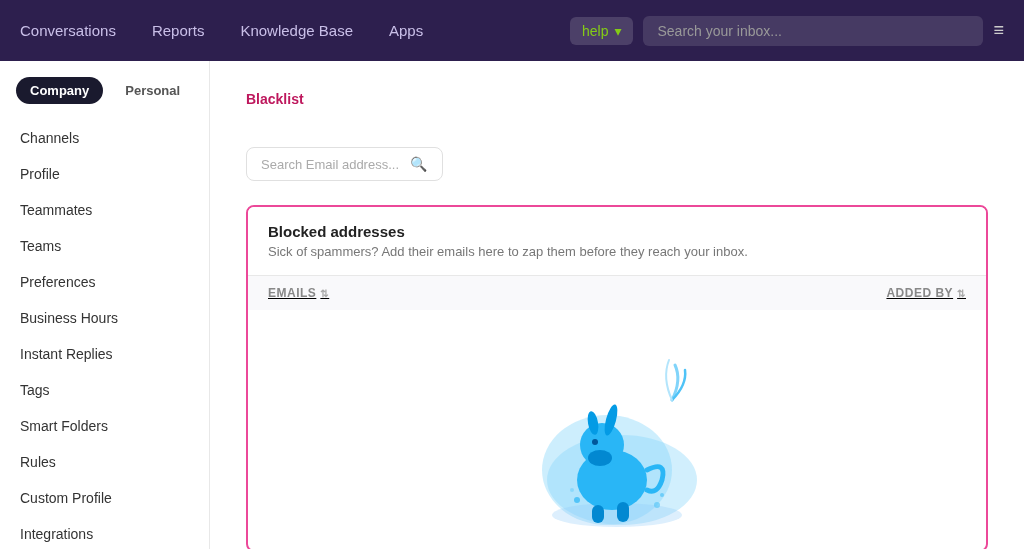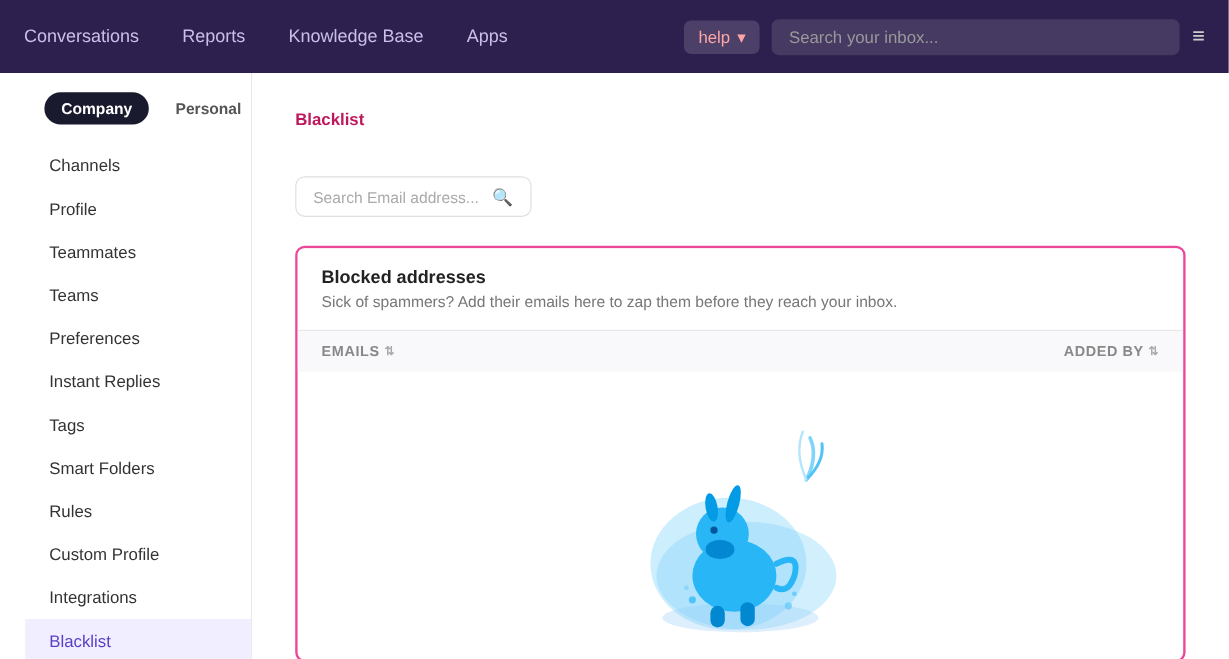--- a/index.html
+++ b/index.html
@@ -24,21 +24,21 @@
     }
     .nav-search {
       margin-left: auto;
       display: flex;
       align-items: center;
       gap: 10px;
     }
     .help-dropdown {
       background: rgba(255,255,255,0.15);
       border: none;
-      color: #fca5a5;
+      color: #84cc16;
       font-size: 14px;
       padding: 6px 12px;
       border-radius: 6px;
       cursor: pointer;
       display: flex;
       align-items: center;
       gap: 6px;
     }
     .search-box {
       background: rgba(255,255,255,0.12);
@@ -166,20 +166,21 @@
       font-size: 13px;
       color: #777;
     }
     .table-header {
       display: flex;
       align-items: center;
       justify-content: space-between;
       padding: 10px 20px;
       background: #f9f9fb;
       border-top: 1px solid #e8e8e8;
+      text-decoration: underline;
     }
     .col-header {
       font-size: 12px;
       font-weight: 600;
       color: #888;
       letter-spacing: 0.5px;
       display: flex;
       align-items: center;
       gap: 4px;
     }
@@ -209,31 +210,32 @@
       <span>help</span>
       <span>▾</span>
     </button>
     <input class="search-box" type="text" placeholder="Search your inbox..." style="">
     <span class="filter-icon">≡</span>
   </div>
 </nav>
 
 <div class="main-area">
 
-  <aside class="sidebar" style="position:relative;padding-left:21px;">
+  <aside class="sidebar" style="position:relative;">
     <div class="tab-switcher">
       <button class="tab-btn active">Company</button>
       <button class="tab-btn inactive">Personal</button>
     </div>
     <nav class="sidebar-nav">
       <div class="sidebar-item">Channels</div>
       <div class="sidebar-item">Profile</div>
       <div class="sidebar-item">Teammates</div>
       <div class="sidebar-item">Teams</div>
       <div class="sidebar-item">Preferences</div>
+      <div class="sidebar-item">Business Hours</div>
       <div class="sidebar-item">Instant Replies</div>
       <div class="sidebar-item">Tags</div>
       <div class="sidebar-item">Smart Folders</div>
       <div class="sidebar-item">Rules</div>
       <div class="sidebar-item">Custom Profile</div>
       <div class="sidebar-item">Integrations</div>
       <div class="sidebar-item active">Blacklist</div>
     </nav>
   </aside>
 

